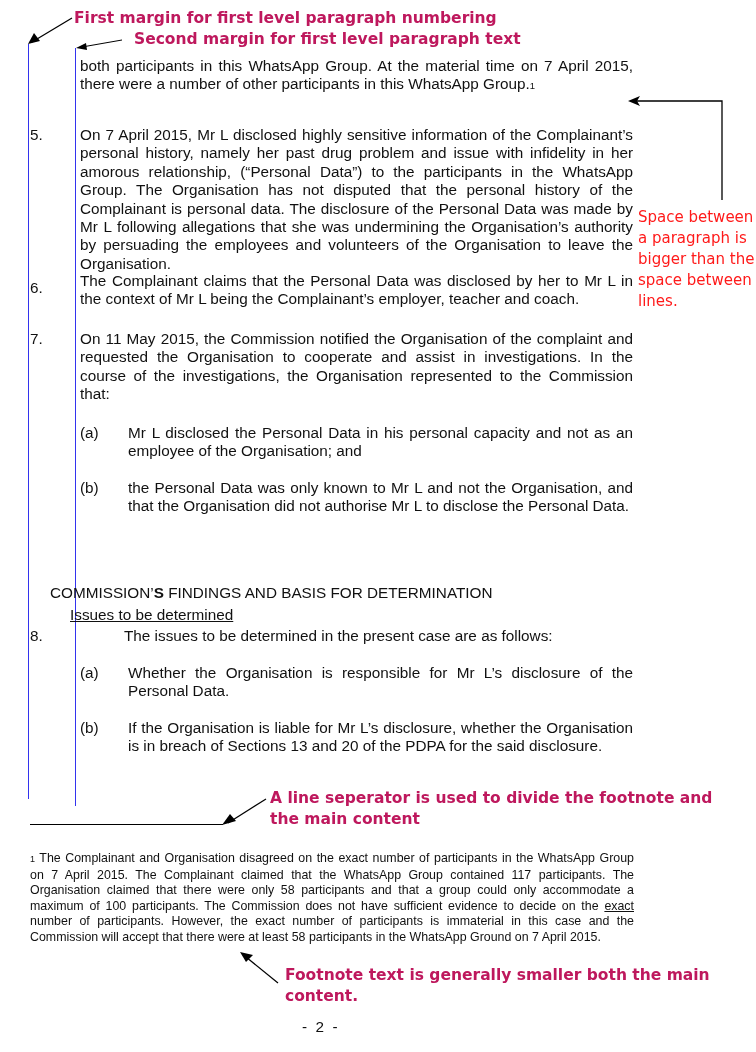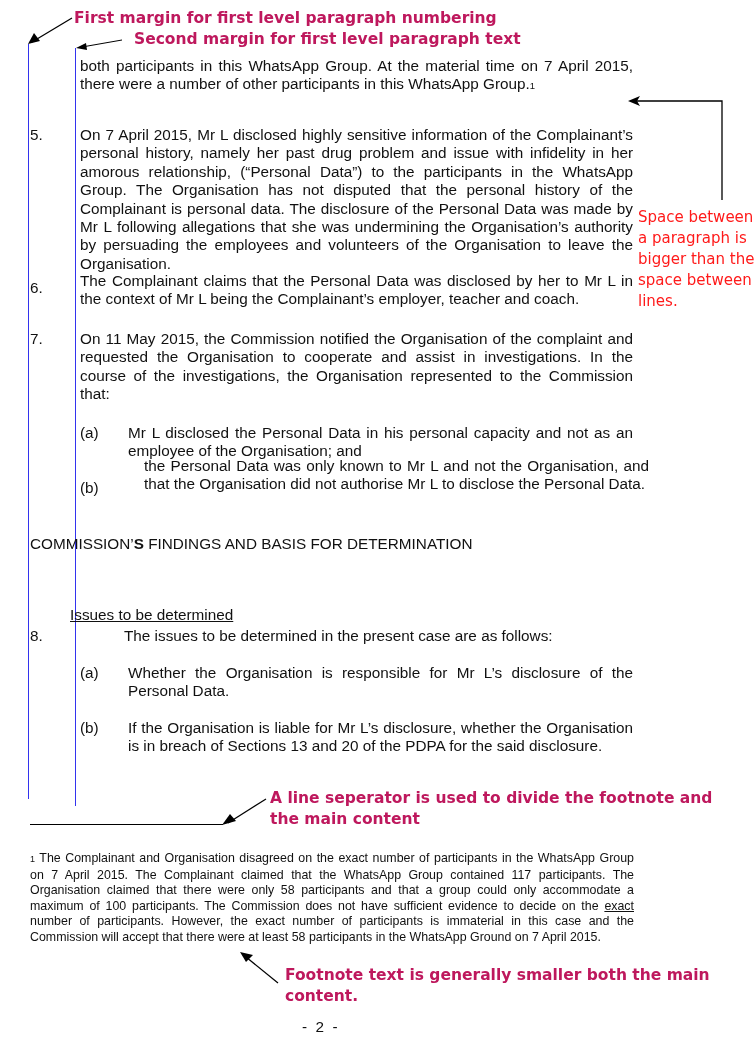--- a/index.html
+++ b/index.html
@@ -55,23 +55,23 @@
 <div class="abs num" style="left:30px; top:279px;">6.</div>
 <div class="abs body-text" style="left:80px; top:272px; width:553px;">The Complainant claims that the Personal Data was disclosed by her to Mr L in the context of Mr L being the Complainant’s employer, teacher and coach.</div>
 
 <div class="abs num" style="left:30px; top:330px;">7.</div>
 <div class="abs body-text" style="left:80px; top:330px; width:553px;">On 11 May 2015, the Commission notified the Organisation of the complaint and requested the Organisation to cooperate and assist in investigations. In the course of the investigations, the Organisation represented to the Commission that:</div>
 
 <div class="abs num" style="left:80px; top:424px;">(a)</div>
 <div class="abs body-text" style="left:128px; top:424px; width:505px;">Mr L disclosed the Personal Data in his personal capacity and not as an employee of the Organisation; and</div>
 
 <div class="abs num" style="left:80px; top:479px;">(b)</div>
-<div class="abs body-text" style="left:128px; top:457px; width:505px;margin-left:16px;">the Personal Data was only known to Mr L and not the Organisation, and that the Organisation did not authorise Mr L to disclose the Personal Data.</div>
+<div class="abs body-text" style="left:128px; top:479px; width:505px;">the Personal Data was only known to Mr L and not the Organisation, and that the Organisation did not authorise Mr L to disclose the Personal Data.</div>
 
-<div class="abs num" style="left:30px; top:535px; white-space:nowrap;">
+<div class="abs num" style="left:30px; top:584px; white-space:nowrap;padding-left:20px;">
   <span>COMMISSION’</span><b>S</b><span> FINDINGS AND BASIS FOR DETERMINATION</span>
 </div>
 
 <div class="abs num u" style="left:30px; top:606px;padding-left:40px;">Issues to be determined</div>
 
 <div class="abs num" style="left:30px; top:627px;">8.</div>
 <div class="abs body-text" style="left:80px; top:627px; width:553px;margin-left:44px;">The issues to be determined in the present case are as follows:</div>
 
 <div class="abs num" style="left:80px; top:664px;">(a)</div>
 <div class="abs body-text" style="left:128px; top:664px; width:505px;">Whether the Organisation is responsible for Mr L’s disclosure of the Personal Data.</div>

